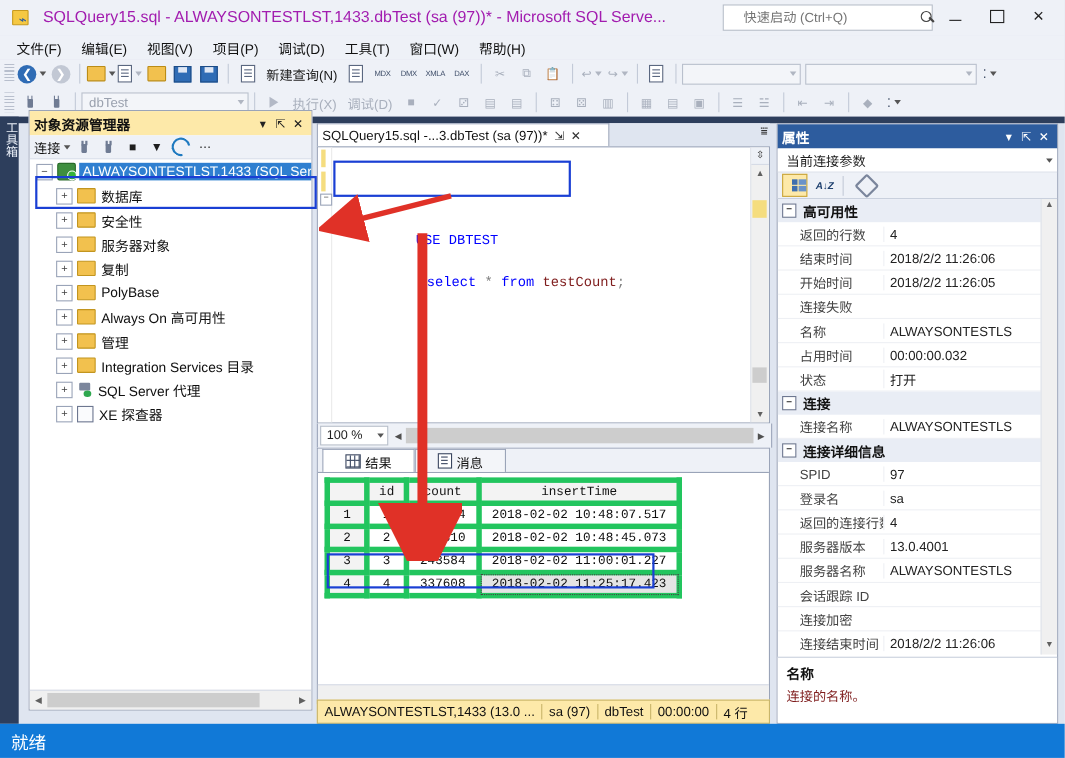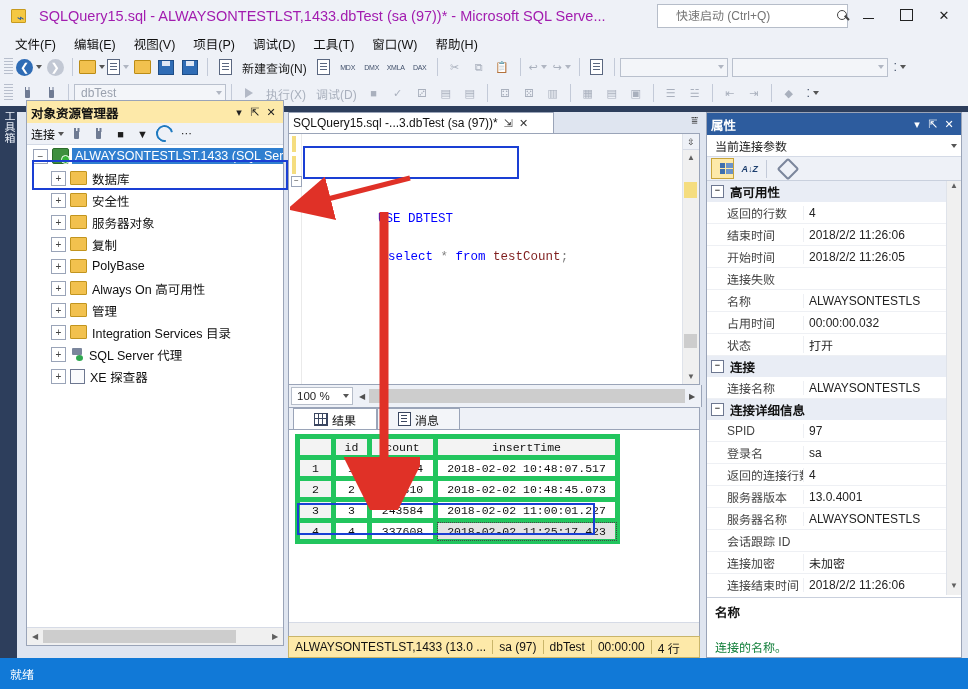--- a/index.html
+++ b/index.html
@@ -159,28 +159,28 @@
   .p-group{display:flex;align-items:center;height:21px;background:#e9edf5;font-weight:bold;font-size:12.5px;color:#111;padding-left:4px;box-sizing:border-box;}
   .p-group .pm{width:11px;height:11px;border:1px solid #6d7790;background:#fff;font-size:9px;line-height:9px;text-align:center;margin-right:6px;color:#333;}
   .p-row{display:flex;height:21px;align-items:center;border-bottom:1px solid #eef0f4;font-size:12px;}
   .p-row .k{width:96px;padding-left:20px;box-sizing:border-box;color:#444;white-space:nowrap;overflow:hidden;}
   .p-row .v{flex:1;padding-left:5px;color:#222;white-space:nowrap;overflow:hidden;border-left:1px solid #eef0f4;}
   .p-scroll{position:absolute;right:0;top:68px;bottom:62px;width:14px;background:#f0f0f0;border-left:1px solid #dfe3ea;}
   .p-scroll .a{height:14px;text-align:center;font-size:8px;color:#606060;}
   .p-scroll .a.b{position:absolute;bottom:0;left:0;right:0;}
   .p-desc{position:absolute;left:0;right:0;bottom:0;height:60px;border-top:1px solid #c9d0dd;background:#fff;padding:4px 8px;box-sizing:border-box;}
   .p-desc .dt{font-size:12.5px;font-weight:bold;color:#111;}
-  .p-desc .dd{font-size:12px;color:#15803d;margin-top:17px;}
+  .p-desc .dd{font-size:12px;color:#7f1d1d;margin-top:2px;}
 
   
   .ann-box{position:absolute;border:2px solid #1a3fd4;pointer-events:none;}
   .ann-arrow{position:absolute;pointer-events:none;}
 
   .bottombar{position:absolute;left:0;top:658px;width:968px;height:31px;background:#1179d7;display:flex;align-items:center;}
-  .bottombar .rdy{color:#fff;font-size:12px;padding-left:10px;}
+  .bottombar .rdy{color:#fff;font-size:16px;padding-left:10px;}
   .topstrip{position:absolute;left:0;top:106px;width:968px;height:6px;background:#2d3e5c;}
 </style>
 </head>
 <body>
 
 <div class="app">
 
   <div class="titlebar">
     <div class="app-icon">
       <div class="sq"></div>
@@ -637,21 +637,20 @@
       <div class="p-row">
           <div class="k">服务器名称</div>
           <div class="v">ALWAYSONTESTLS</div>
         </div>
       <div class="p-row">
           <div class="k">会话跟踪 ID</div>
           <div class="v"></div>
         </div>
       <div class="p-row">
           <div class="k">连接加密</div>
-          <div class="v">未加密</div>
         </div>
       <div class="p-row">
           <div class="k">连接结束时间</div>
           <div class="v">2018/2/2 11:26:06</div>
         </div>
 
     </div>
 
     <div class="p-scroll">
       <div class="a">▲</div>

